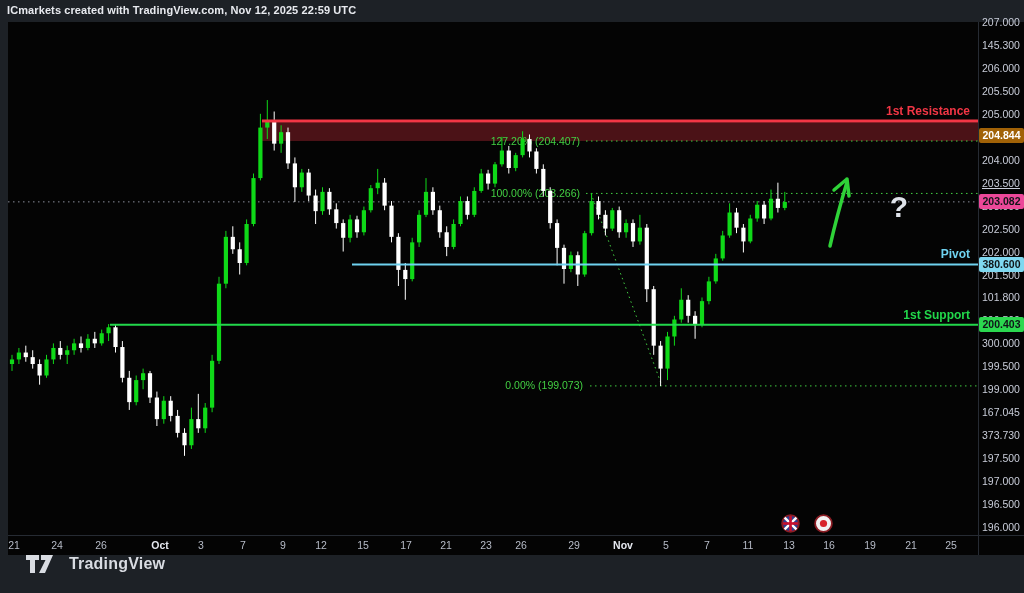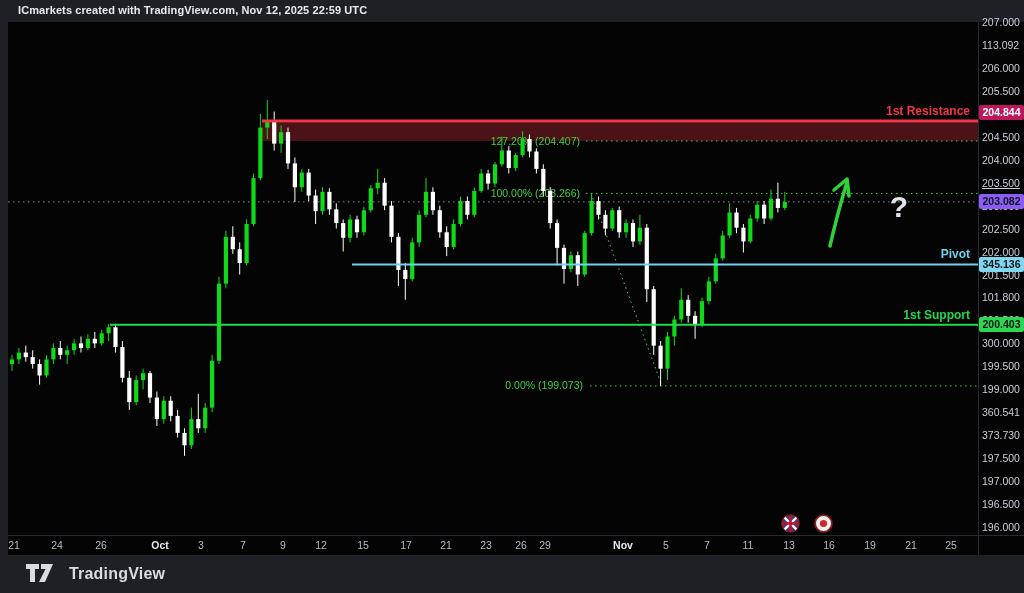--- a/index.html
+++ b/index.html
@@ -4,21 +4,21 @@
 <style>
   html,body{margin:0;padding:0;}
   body{
     width:1024px;height:593px;position:relative;overflow:hidden;
     background:#1d2126;font-family:"Liberation Sans",sans-serif;
     -webkit-font-smoothing:antialiased;
   }
   #topbar{
     position:absolute;left:0;top:0;width:1024px;height:22px;
     color:#e8eaef;font-size:11px;font-weight:bold;line-height:21px;
-    padding-left:18px;box-sizing:border-box;letter-spacing:.1px;
+    padding-left:7px;box-sizing:border-box;letter-spacing:.1px;
   }
   #plot-bg{
     position:absolute;left:8px;top:22px;width:1016px;height:533px;
     background:#040404;
   }
   #axis-sep-v{position:absolute;left:978px;top:22px;width:1px;height:533px;background:#262b33;}
   #axis-sep-h{position:absolute;left:8px;top:535px;width:1016px;height:1px;background:#262b33;}
   #chart-svg{position:absolute;left:0;top:0;width:1024px;height:593px;}
   .ytick{
     position:absolute;left:982px;width:42px;text-align:left;
@@ -32,21 +32,21 @@
     position:absolute;top:539px;transform:translateX(-50%);
     color:#b7bcc8;font-size:10.5px;
   }
   .xtick.month{color:#e6e9f0;font-weight:bold;}
   #question-mark{
     position:absolute;left:886px;top:190px;width:26px;
     color:#dfe3ea;font-size:30px;font-weight:bold;text-align:center;
   }
   #footer{
     position:absolute;left:0;top:555px;width:872px;height:38px;
-    display:flex;align-items:center;background:#1d2126;
+    display:flex;align-items:flex-start;background:#1d2126;
   }
   #footer-logo{margin-left:26px;display:flex;align-items:center;}
   #footer-brand{
     color:#d9dce2;font-size:16px;font-weight:bold;margin-left:9px;letter-spacing:.2px;
   }
   .flag{position:absolute;}
 </style>
 </head>
 <body>
 
@@ -299,62 +299,62 @@
     <line x1="352" y1="264.44590909090937" x2="978" y2="264.44590909090937" stroke="#6fd2f0" stroke-width="2"></line>
     <text x="970" y="258.44590909090937" fill="#6fd2f0" font-size="12" font-weight="bold" text-anchor="end" font-family="&quot;Liberation Sans&quot;,sans-serif">Pivot</text>
     <line x1="110" y1="324.8622727272731" x2="978" y2="324.8622727272731" stroke="#22d84b" stroke-width="2"></line>
     <text x="970" y="318.8622727272731" fill="#22d84b" font-size="12" font-weight="bold" text-anchor="end" font-family="&quot;Liberation Sans&quot;,sans-serif">1st Support</text>
     <path d="M830 246 C 835 224, 841 202, 847 182" stroke="#2fd338" stroke-width="3.5" fill="none" stroke-linecap="round"></path>
     <path d="M847 179 L834 190 M847 179 L849 196" stroke="#2fd338" stroke-width="3.5" fill="none" stroke-linecap="round"></path>
   </svg>
 
 <div id="price-axis">
     <div class="ytick" style="top: 16px;">207.000</div>
-    <div class="ytick" style="top: 38.9545px;">113.092</div>
+    <div class="ytick" style="top: 38.9545px;">145.300</div>
     <div class="ytick" style="top: 61.9091px;">206.000</div>
     <div class="ytick" style="top: 84.8636px;">205.500</div>
     <div class="ytick" style="top: 107.818px;">205.000</div>
     <div class="ytick" style="top: 130.773px;">204.500</div>
     <div class="ytick" style="top: 153.727px;">204.000</div>
     <div class="ytick" style="top: 176.682px; text-decoration: underline;">203.500</div>
     <div class="ytick" style="top: 199.636px;">203.000</div>
     <div class="ytick" style="top: 222.591px;">202.500</div>
     <div class="ytick" style="top: 245.545px;">202.000</div>
     <div class="ytick" style="top: 268.5px;">201.500</div>
     <div class="ytick" style="top: 291.455px;">101.800</div>
     <div class="ytick" style="top: 314.409px;">200.500</div>
     <div class="ytick" style="top: 337.364px;">300.000</div>
     <div class="ytick" style="top: 360.318px;">199.500</div>
     <div class="ytick" style="top: 383.273px;">199.000</div>
-    <div class="ytick" style="top: 406.227px;">360.541</div>
+    <div class="ytick" style="top: 406.227px;">167.045</div>
     <div class="ytick" style="top: 429.182px;">373.730</div>
     <div class="ytick" style="top: 452.136px;">197.500</div>
     <div class="ytick" style="top: 475.091px;">197.000</div>
     <div class="ytick" style="top: 498.045px;">196.500</div>
     <div class="ytick" style="top: 521px;">196.000</div>
-    <div class="price-tag" style="top: 105px; background: #be185d; color: rgb(255, 255, 255);">204.844</div>
-    <div class="price-tag" style="top: 256.946px; background: rgb(127, 216, 240); color: rgb(16, 20, 24);">345.136</div>
+    <div class="price-tag" style="top: 128px; background: #a16207; color: rgb(255, 255, 255);">204.844</div>
+    <div class="price-tag" style="top: 256.946px; background: rgb(127, 216, 240); color: rgb(16, 20, 24);">380.600</div>
     <div class="price-tag" style="top: 317.362px; background: rgb(43, 216, 79); color: rgb(16, 20, 24);">200.403</div>
-    <div class="price-tag" style="top: 194.372px; background: #8b5cf6; color: rgb(16, 20, 24);">203.082</div>
+    <div class="price-tag" style="top: 194.372px; background: #ec4899; color: rgb(16, 20, 24);">203.082</div>
   </div>
 <div id="time-axis">
     <div class="xtick" style="left: 14px;">21</div>
     <div class="xtick" style="left: 57px;">24</div>
     <div class="xtick" style="left: 101px;">26</div>
     <div class="xtick month" style="left: 160px;">Oct</div>
     <div class="xtick" style="left: 201px;">3</div>
     <div class="xtick" style="left: 243px;">7</div>
     <div class="xtick" style="left: 283px;">9</div>
     <div class="xtick" style="left: 321px;">12</div>
     <div class="xtick" style="left: 363px;">15</div>
     <div class="xtick" style="left: 406px; text-align: center;">17</div>
     <div class="xtick" style="left: 446px;">21</div>
     <div class="xtick" style="left: 486px;">23</div>
     <div class="xtick" style="left: 521px;">26</div>
-    <div class="xtick" style="left: 545px;">29</div>
+    <div class="xtick" style="left: 574px;">29</div>
     <div class="xtick month" style="left: 623px;">Nov</div>
     <div class="xtick" style="left: 666px;">5</div>
     <div class="xtick" style="left: 707px;">7</div>
     <div class="xtick" style="left: 748px;">11</div>
     <div class="xtick" style="left: 789px;">13</div>
     <div class="xtick" style="left: 829px;">16</div>
     <div class="xtick" style="left: 870px;">19</div>
     <div class="xtick" style="left: 911px;">21</div>
     <div class="xtick" style="left: 951px;">25</div>
   </div>

